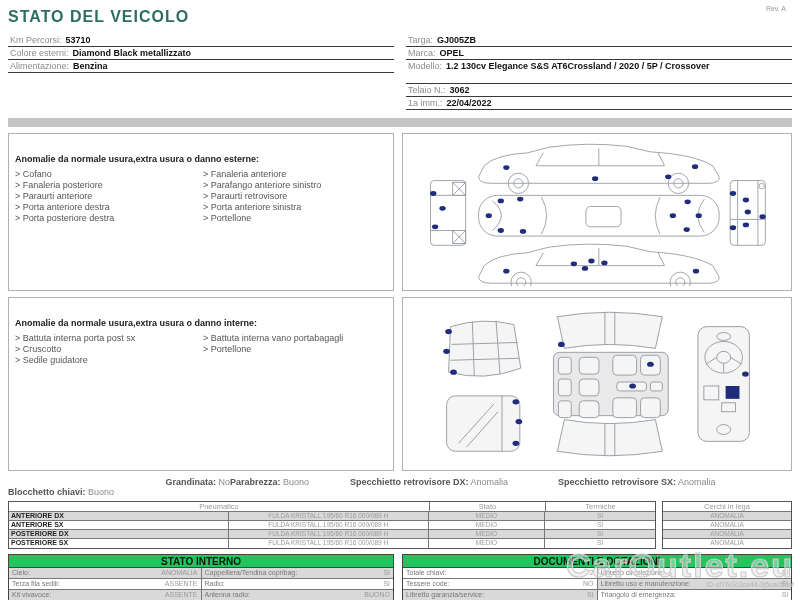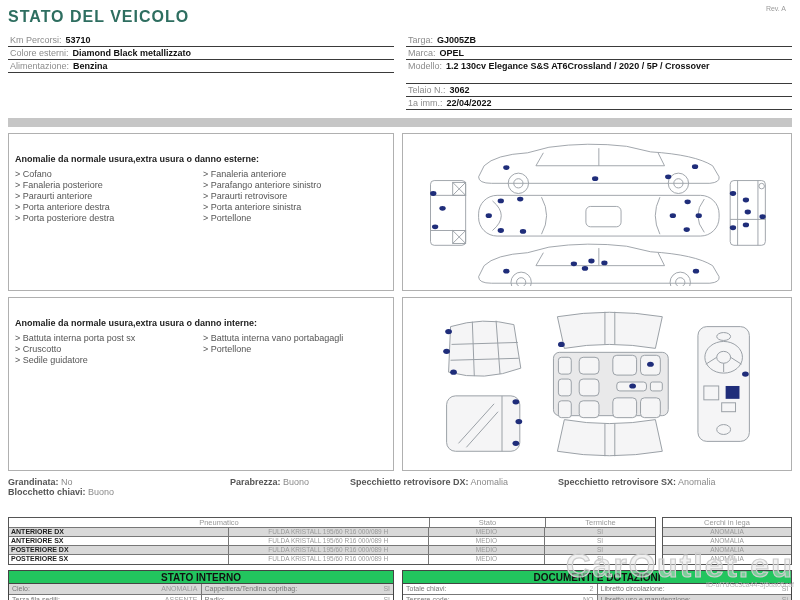--- a/index.html
+++ b/index.html
@@ -31,27 +31,27 @@
   svg { display:block; }
   .ln { fill:none; stroke:#9aa0a6; stroke-width:1; }
   .lnf { fill:#f5f5f6; stroke:#9aa0a6; stroke-width:1; }
   .flr { fill:#e9e9ea; stroke:#9aa0a6; stroke-width:1; }
   .dot { fill:#1f2d7a; stroke:none; }
 
   
   .summary { margin-top:6px; font-size:9px; }
   .summary-line1 { display:flex; }
   .sum-item { white-space:nowrap; }
-  .sum-item:nth-child(1){ width:222px; } .sum-item:nth-child(2){ width:120px; }
+  .sum-item:nth-child(1){ width:222px;text-align:right; } .sum-item:nth-child(2){ width:120px; }
   .sum-item:nth-child(3){ width:208px; } .sum-item:nth-child(4){ width:220px; }
   .sum-label { color:#555; font-weight:bold; }
   .sum-val { color:#8a8a8a; }
 
   
-  .tyre-wrap { display:flex; margin-top:20px; align-items:stretch; }
+  .tyre-wrap { display:flex; margin-top:4px; align-items:stretch; }
   .tyre-main { flex:1; border:1px solid #555; }
   .tyre-hdr { display:flex; border-bottom:1px solid #777; font-size:7.5px; color:#9a9a9a; text-align:center; height:10px; line-height:9px; }
   .tyre-hdr .h1{ width:65%; } .tyre-hdr .h2{ width:18%; border-left:1px solid #777; } .tyre-hdr .h3{ width:17%; border-left:1px solid #777;text-align:center; }
   .tyre-row { display:flex; height:9px; line-height:8px; border-bottom:1px solid #777; font-size:6.5px; }
   .tyre-row:last-child { border-bottom:none; }
   .tyre-row .c-pos { width:34%; font-size:7px; font-weight:bold; color:#222; padding-left:2px; border-right:1px solid #777; }
   .tyre-row .c-tyre { width:31%; color:#9a9a9a; text-align:center; border-right:1px solid #777; }
   .tyre-row .c-stato { width:18%; color:#9a9a9a; text-align:center; border-right:1px solid #777; }
   .tyre-row .c-term { width:17%; color:#9a9a9a; text-align:center; }
   .tyre-cerchi { width:130px; margin-left:6px; border:1px solid #555; }

